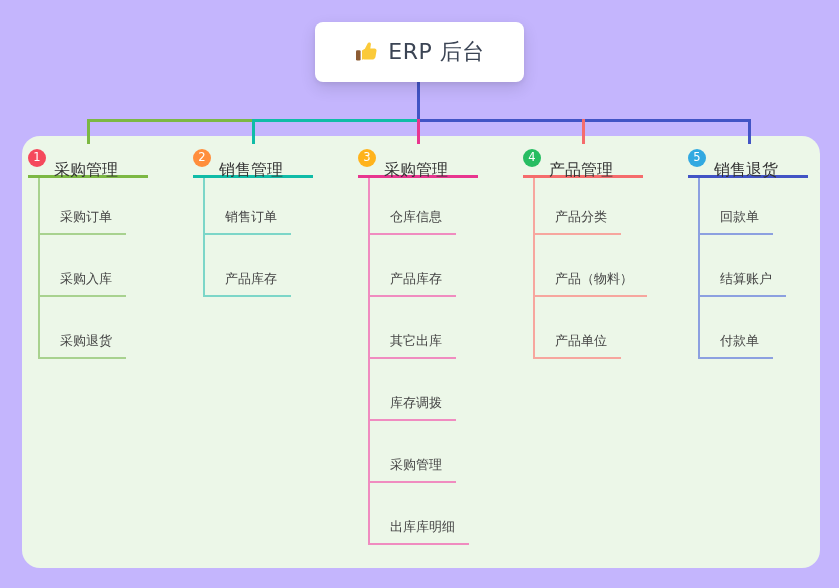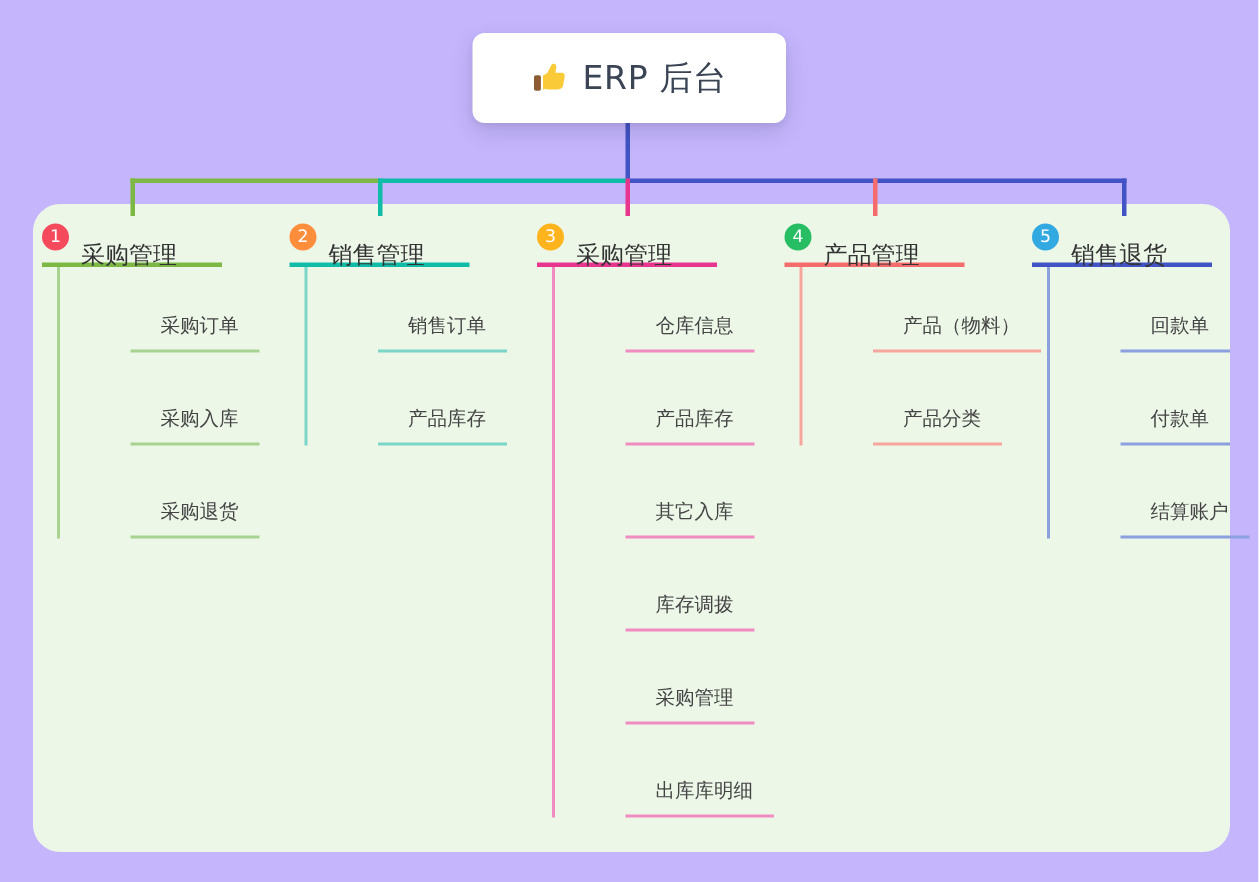--- a/index.html
+++ b/index.html
@@ -52,21 +52,20 @@
   .branch-children{
     margin-left:10px;border-left:2px solid var(--sub);width:fit-content;
   }
   .child{
     height:53px;box-sizing:content-box;
     display:flex;align-items:flex-end;
     border-bottom:2px solid var(--sub);
     padding:0 14px 7px 20px;
     font-size:13px;color:#444444;white-space:nowrap;width:fit-content;
     cursor:pointer;
-    margin-left:47px;
   }
   .child:first-child{height:48px;}
 </style>
 </head>
 <body>
 
 <div class="canvas">
 
   <div class="panel" style="background: rgb(236, 247, 232);"></div>
 
@@ -113,41 +112,42 @@
         </div>
       </div>
       <div class="branch" style="left: 358px; --main: #e8368f; --sub: #f08cc0;">
         <div class="branch-header">
           <span class="badge" style="background: rgb(255, 179, 28);">3</span>
           <span class="branch-label">采购管理</span>
         </div>
         <div class="branch-children">
           <div class="child">仓库信息</div>
           <div class="child">产品库存</div>
-          <div class="child">其它入库</div>
+          <div class="child">其它出库</div>
           <div class="child">库存调拨</div>
           <div class="child">采购管理</div>
           <div class="child">出库库明细</div>
         </div>
       </div>
       <div class="branch" style="left: 523px; --main: #f56c6c; --sub: #f7a69e;">
         <div class="branch-header">
           <span class="badge" style="background: rgb(39, 189, 98);">4</span>
           <span class="branch-label">产品管理</span>
         </div>
         <div class="branch-children">
+          <div class="child">产品分类</div>
           <div class="child">产品（物料）</div>
-          <div class="child">产品分类</div>
+          <div class="child">产品单位</div>
         </div>
       </div>
       <div class="branch" style="left: 688px; --main: #4254c5; --sub: #8ca0e0;">
         <div class="branch-header">
           <span class="badge" style="background: rgb(50, 169, 225);">5</span>
           <span class="branch-label">销售退货</span>
         </div>
         <div class="branch-children">
           <div class="child">回款单</div>
+          <div class="child">结算账户</div>
           <div class="child">付款单</div>
-          <div class="child">结算账户</div>
         </div>
       </div>
     </div>
 </div>
 
 </body></html>

